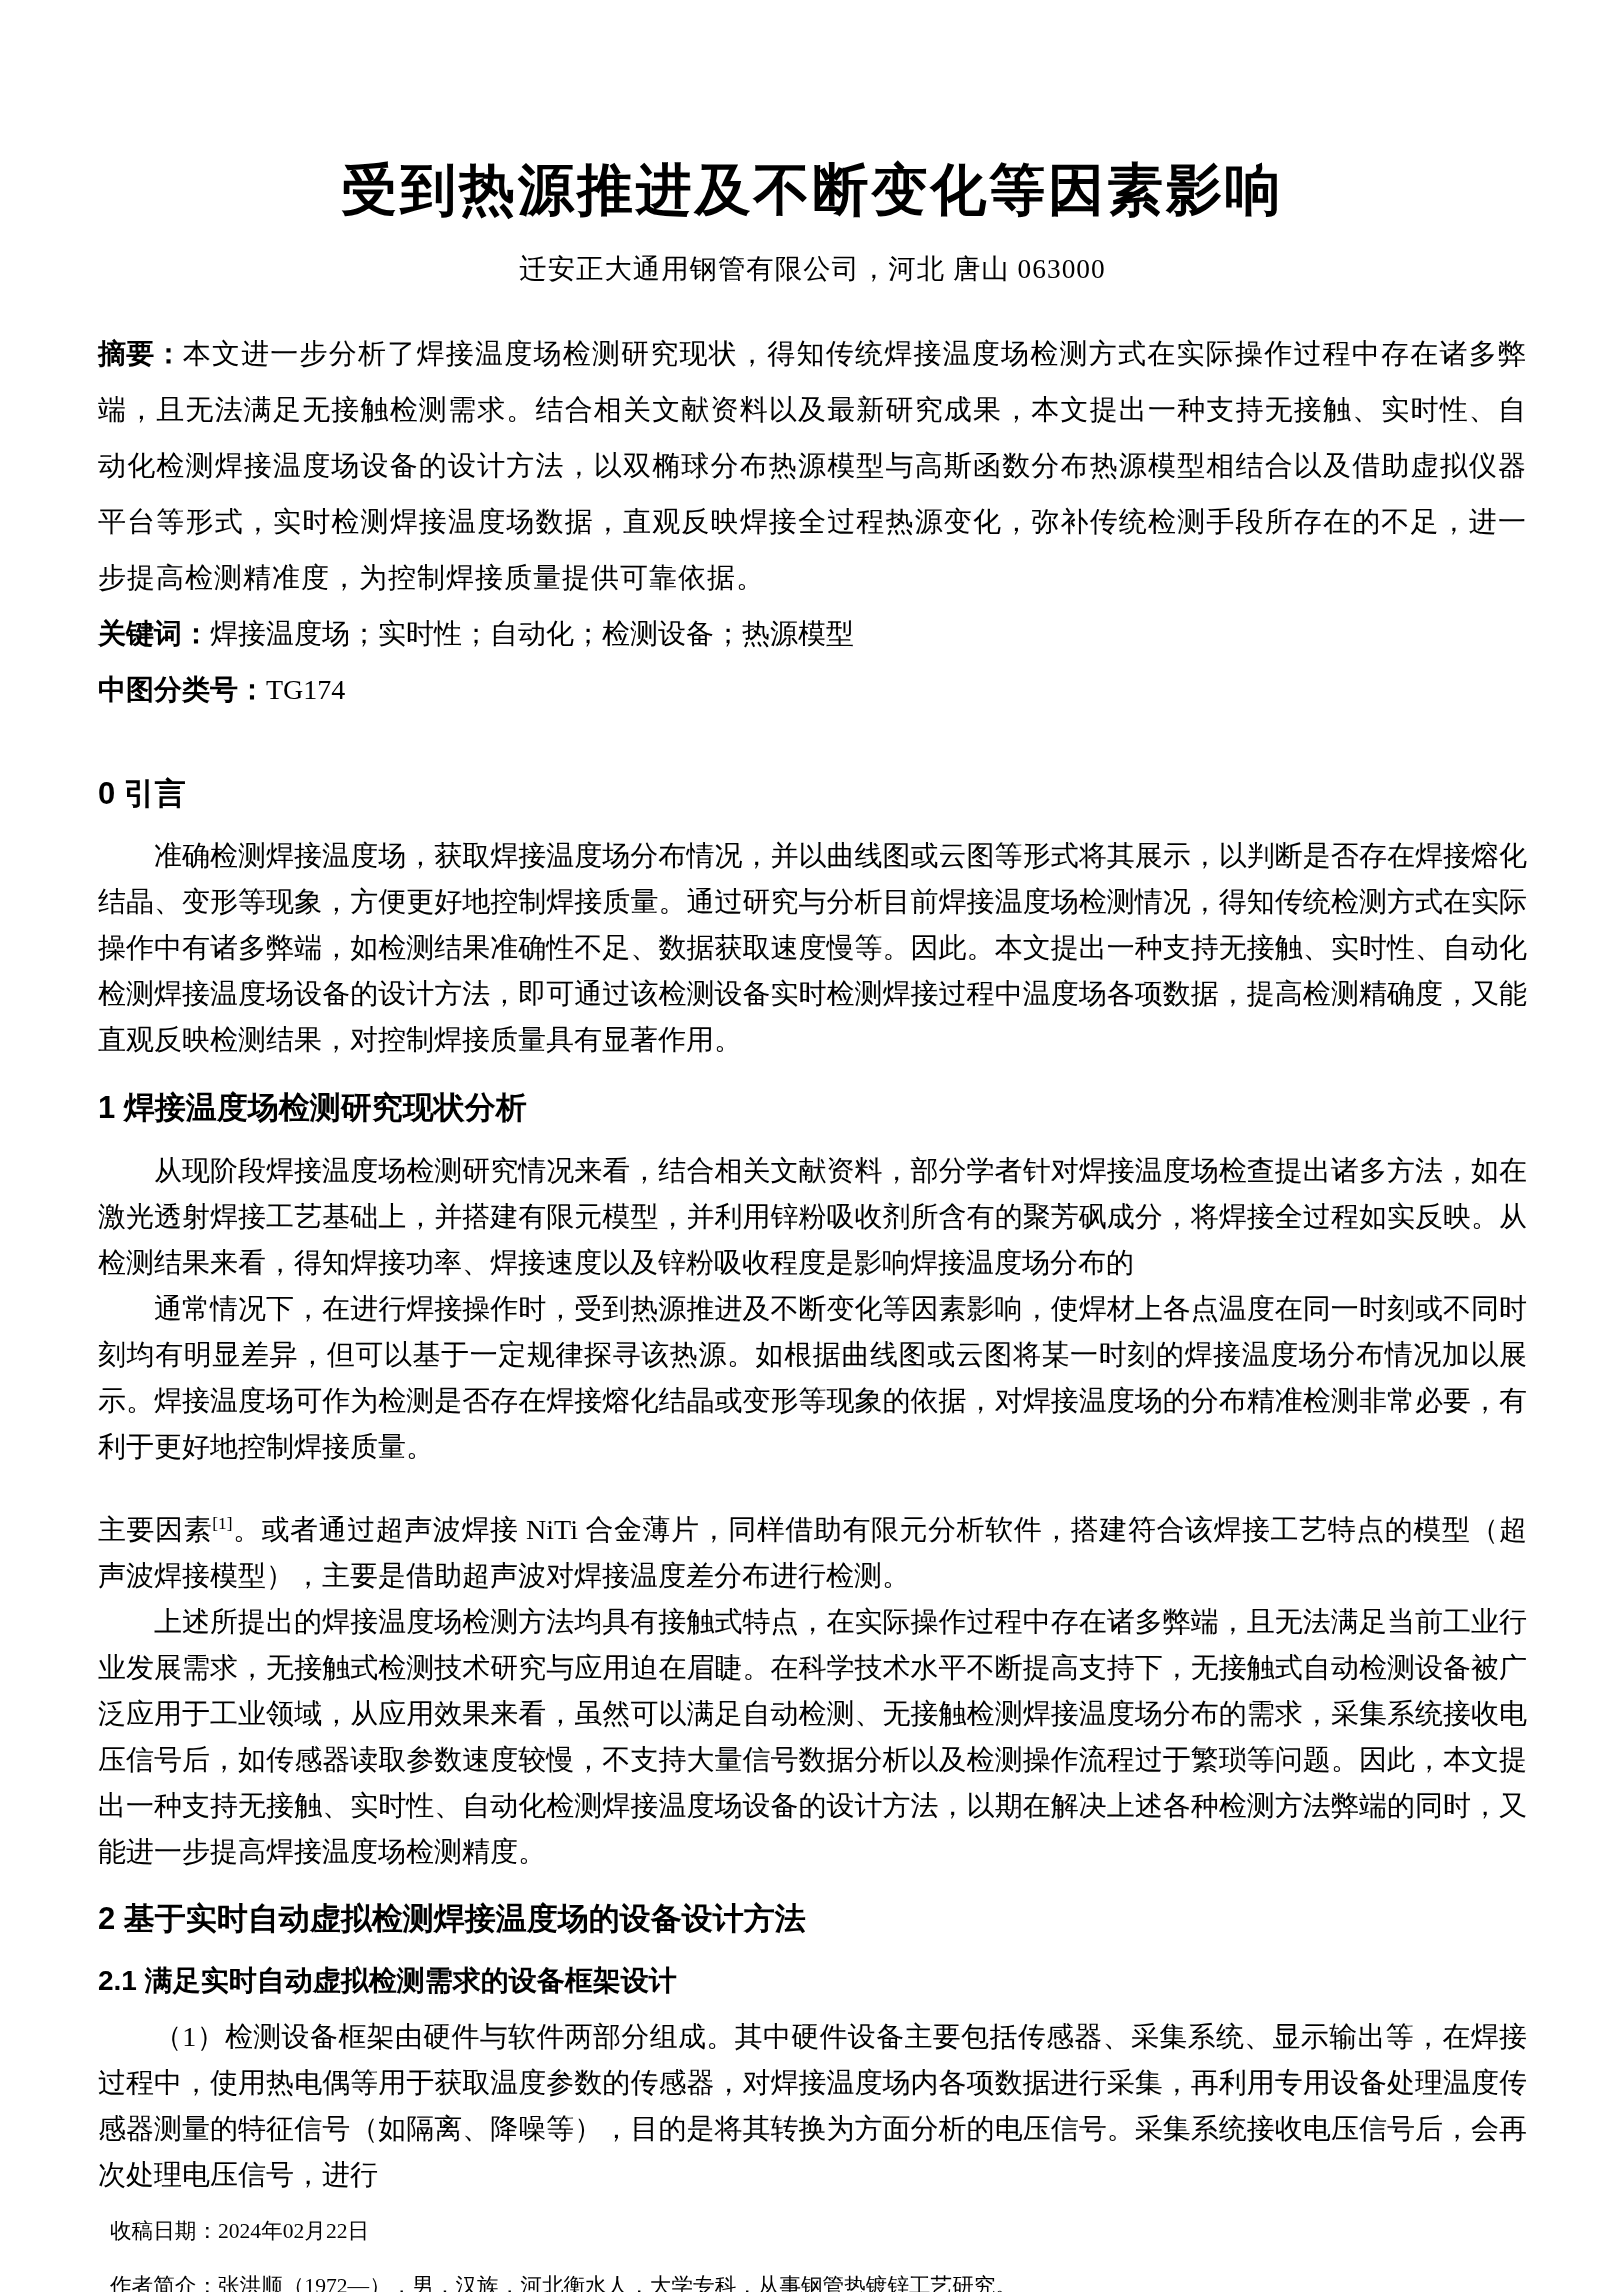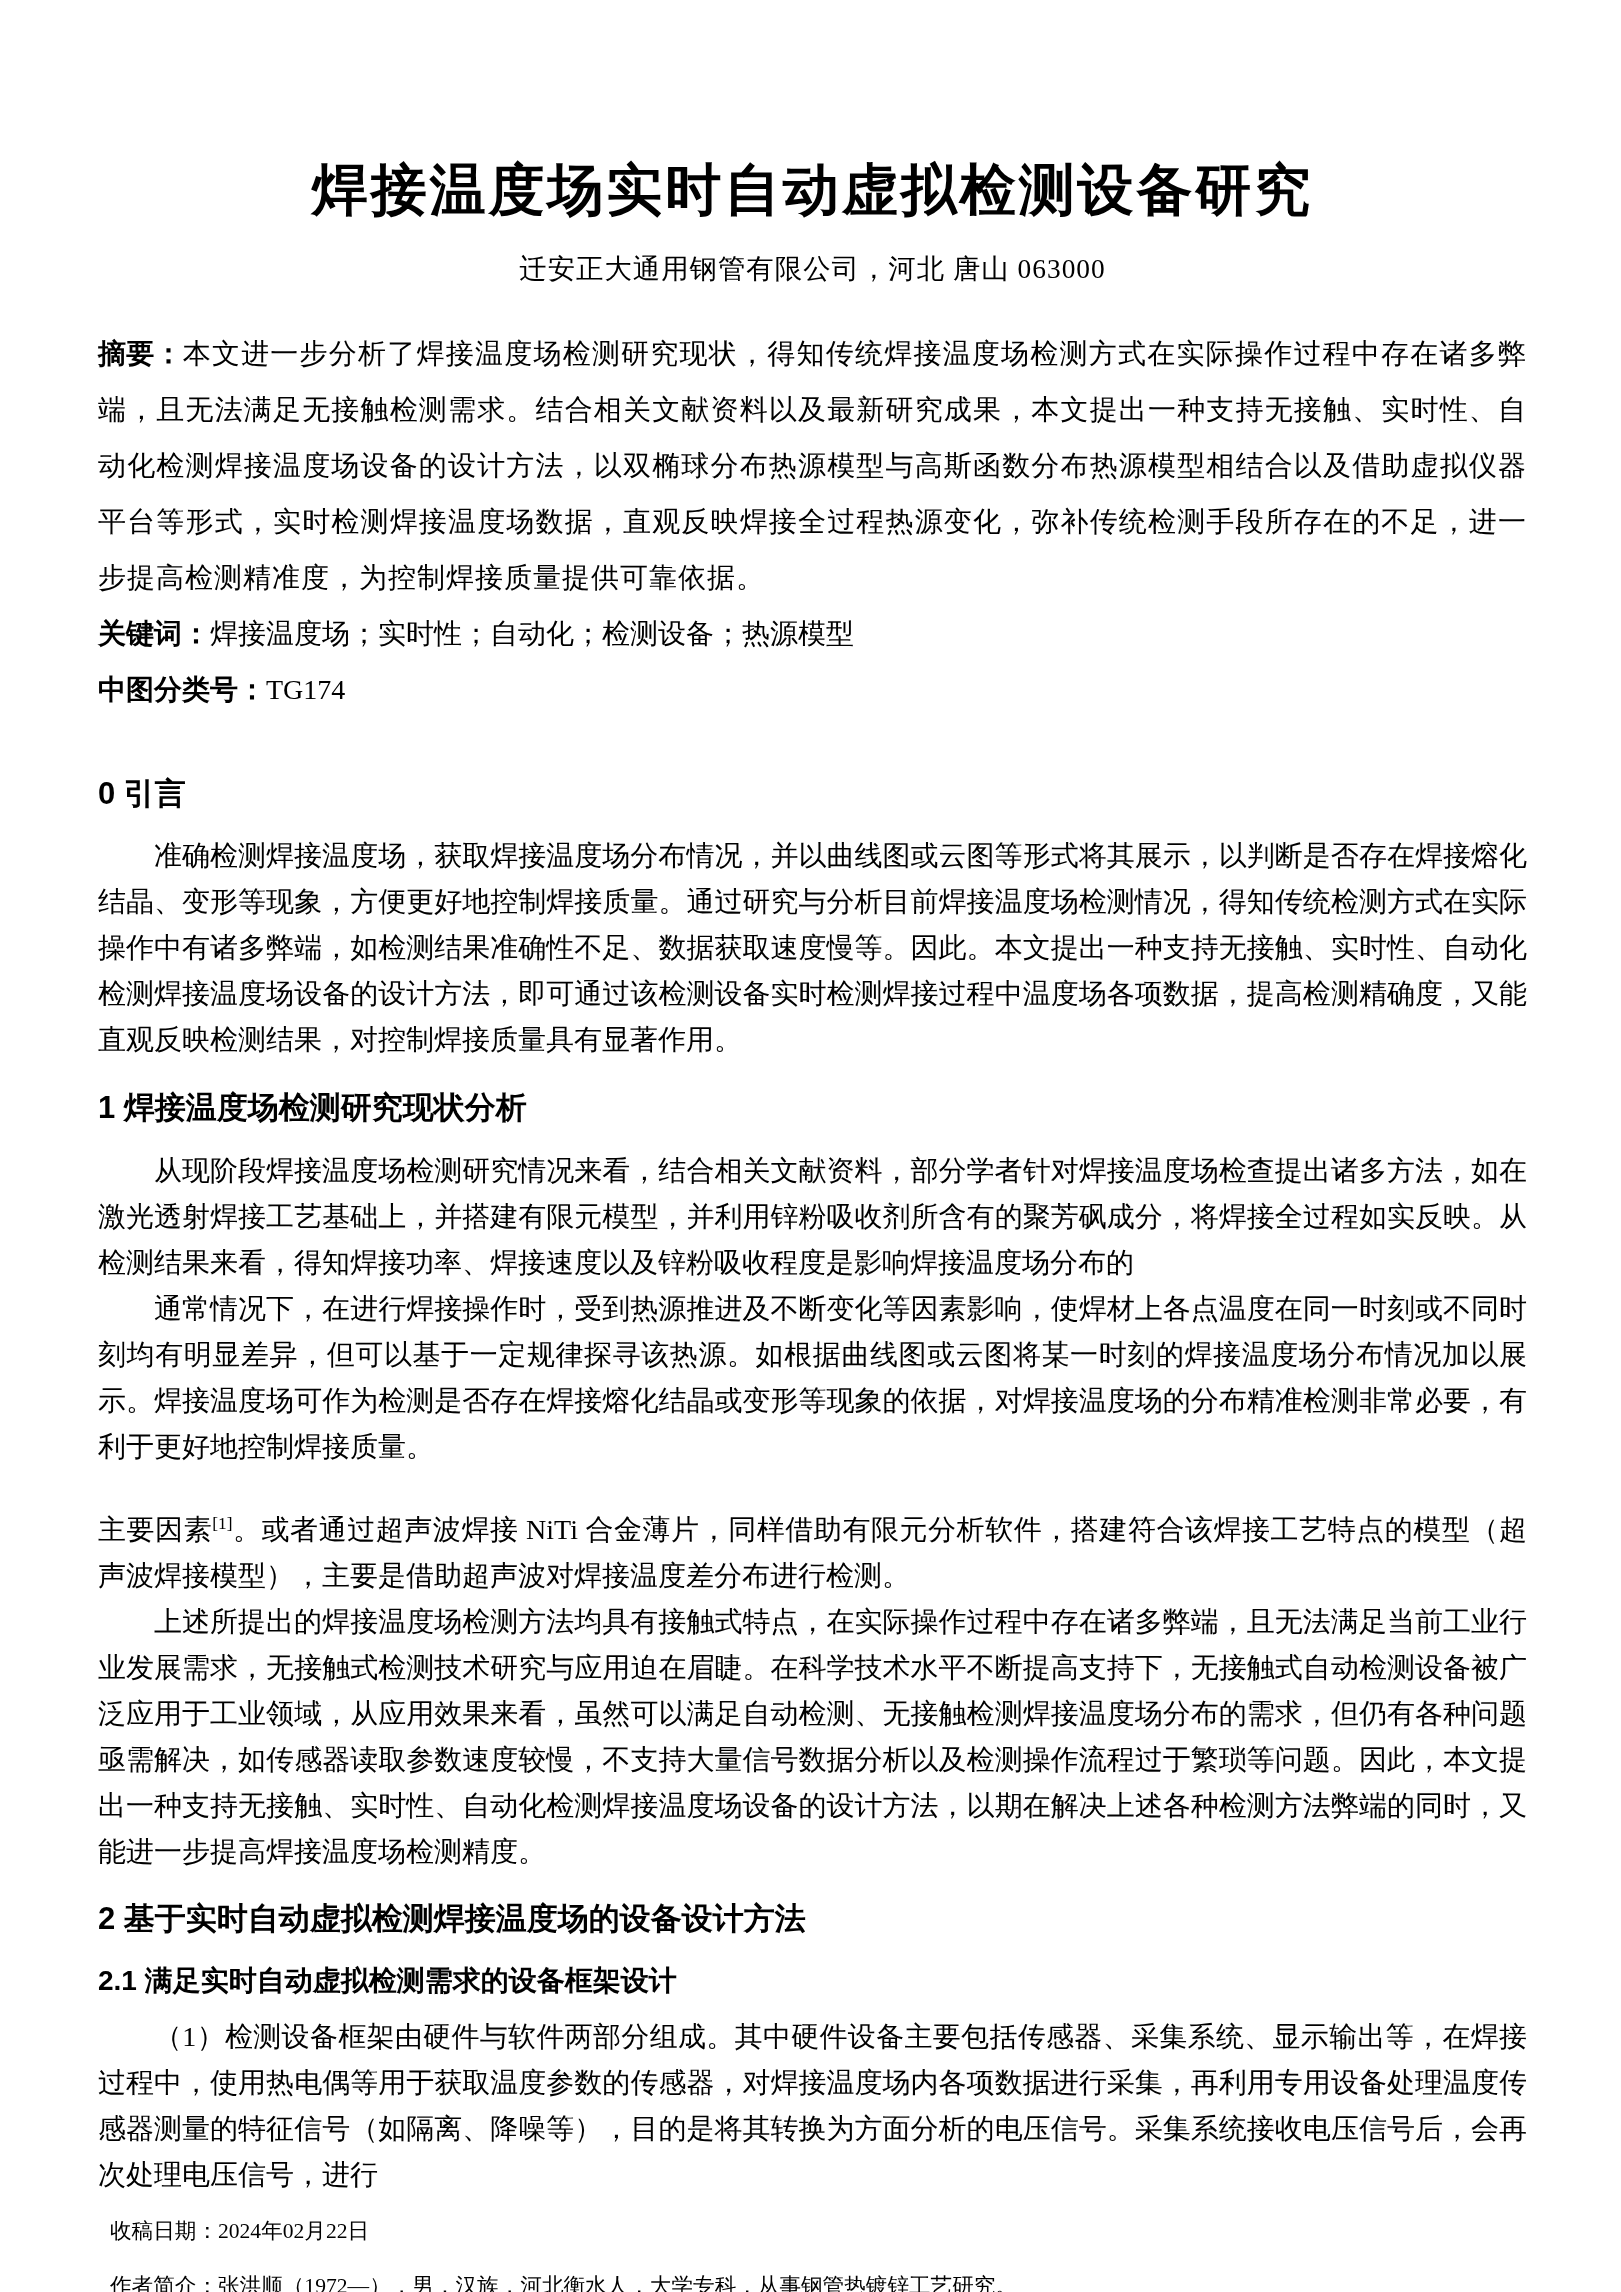--- a/index.html
+++ b/index.html
@@ -111,21 +111,21 @@
     margin-top: 13.7px;
     font-size: 24.5px;
   }
 </style>
 </head>
 <body>
 
 <div class="page">
 
 
-  <h1 class="paper-title">焊接温度场实时自动虚拟检测设备研究</h1>
+  <h1 class="paper-title">受到热源推进及不断变化等因素影响</h1>
 
 
   <div class="affiliation">迁安正大通用钢管有限公司，河北 唐山 063000</div>
 
   <div class="meta-block">
     <p class="abstract-p"><span class="meta-label">摘要：</span><span>本文进一步分析了焊接温度场检测研究现状，得知传统焊接温度场检测方式在实际操作过程中存在诸多弊端，且无法满足无接触检测需求。结合相关文献资料以及最新研究成果，本文提出一种支持无接触、实时性、自动化检测焊接温度场设备的设计方法，以双椭球分布热源模型与高斯函数分布热源模型相结合以及借助虚拟仪器平台等形式，实时检测焊接温度场数据，直观反映焊接全过程热源变化，弥补传统检测手段所存在的不足，进一步提高检测精准度，为控制焊接质量提供可靠依据。</span></p>
     <p><span class="meta-label">关键词：</span><span>焊接温度场；实时性；自动化；检测设备；热源模型</span></p>
     <p><span class="meta-label">中图分类号：</span><span>TG174</span></p>
   </div>
 
@@ -134,21 +134,21 @@
     <div class="col">
       <h2 class="first">0 引言</h2>
       <p class="p-indent">准确检测焊接温度场，获取焊接温度场分布情况，并以曲线图或云图等形式将其展示，以判断是否存在焊接熔化结晶、变形等现象，方便更好地控制焊接质量。通过研究与分析目前焊接温度场检测情况，得知传统检测方式在实际操作中有诸多弊端，如检测结果准确性不足、数据获取速度慢等。因此。本文提出一种支持无接触、实时性、自动化检测焊接温度场设备的设计方法，即可通过该检测设备实时检测焊接过程中温度场各项数据，提高检测精确度，又能直观反映检测结果，对控制焊接质量具有显著作用。</p>
       <h2>1 焊接温度场检测研究现状分析</h2>
       <p class="p-indent">从现阶段焊接温度场检测研究情况来看，结合相关文献资料，部分学者针对焊接温度场检查提出诸多方法，如在激光透射焊接工艺基础上，并搭建有限元模型，并利用锌粉吸收剂所含有的聚芳砜成分，将焊接全过程如实反映。从检测结果来看，得知焊接功率、焊接速度以及锌粉吸收程度是影响焊接温度场分布的</p>
       <p class="p-indent">通常情况下，在进行焊接操作时，受到热源推进及不断变化等因素影响，使焊材上各点温度在同一时刻或不同时刻均有明显差异，但可以基于一定规律探寻该热源。如根据曲线图或云图将某一时刻的焊接温度场分布情况加以展示。焊接温度场可作为检测是否存在焊接熔化结晶或变形等现象的依据，对焊接温度场的分布精准检测非常必要，有利于更好地控制焊接质量。</p>
     </div>
 
     <div class="col">
       <p><span>主要因素</span><sup class="ref">[1]</sup><span>。或者通过超声波焊接 NiTi 合金薄片，同样借助有限元分析软件，搭建符合该焊接工艺特点的模型（超声波焊接模型），主要是借助超声波对焊接温度差分布进行检测。</span></p>
-      <p class="p-indent">上述所提出的焊接温度场检测方法均具有接触式特点，在实际操作过程中存在诸多弊端，且无法满足当前工业行业发展需求，无接触式检测技术研究与应用迫在眉睫。在科学技术水平不断提高支持下，无接触式自动检测设备被广泛应用于工业领域，从应用效果来看，虽然可以满足自动检测、无接触检测焊接温度场分布的需求，但仍有各种问题亟需解决，如传感器读取参数速度较慢，不支持大量信号数据分析以及检测操作流程过于繁琐等问题。因此，本文提出一种支持无接触、实时性、自动化检测焊接温度场设备的设计方法，以期在解决上述各种检测方法弊端的同时，又能进一步提高焊接温度场检测精度。</p>
+      <p class="p-indent">上述所提出的焊接温度场检测方法均具有接触式特点，在实际操作过程中存在诸多弊端，且无法满足当前工业行业发展需求，无接触式检测技术研究与应用迫在眉睫。在科学技术水平不断提高支持下，无接触式自动检测设备被广泛应用于工业领域，从应用效果来看，虽然可以满足自动检测、无接触检测焊接温度场分布的需求，采集系统接收电压信号后，如传感器读取参数速度较慢，不支持大量信号数据分析以及检测操作流程过于繁琐等问题。因此，本文提出一种支持无接触、实时性、自动化检测焊接温度场设备的设计方法，以期在解决上述各种检测方法弊端的同时，又能进一步提高焊接温度场检测精度。</p>
       <h2>2 基于实时自动虚拟检测焊接温度场的设备设计方法</h2>
       <h3>2.1 满足实时自动虚拟检测需求的设备框架设计</h3>
       <p class="p-indent">（1）检测设备框架由硬件与软件两部分组成。其中硬件设备主要包括传感器、采集系统、显示输出等，在焊接过程中，使用热电偶等用于获取温度参数的传感器，对焊接温度场内各项数据进行采集，再利用专用设备处理温度传感器测量的特征信号（如隔离、降噪等），目的是将其转换为方面分析的电压信号。采集系统接收电压信号后，会再次处理电压信号，进行</p>
     </div>
 
   </div>
 
   <div class="footnote">
     <p><span>收稿日期：</span><span>2024年02月22日</span></p>
     <p><span>作者简介：</span><span>张洪顺（1972—），男，汉族，河北衡水人，大学专科，从事钢管热镀锌工艺研究。</span></p>

